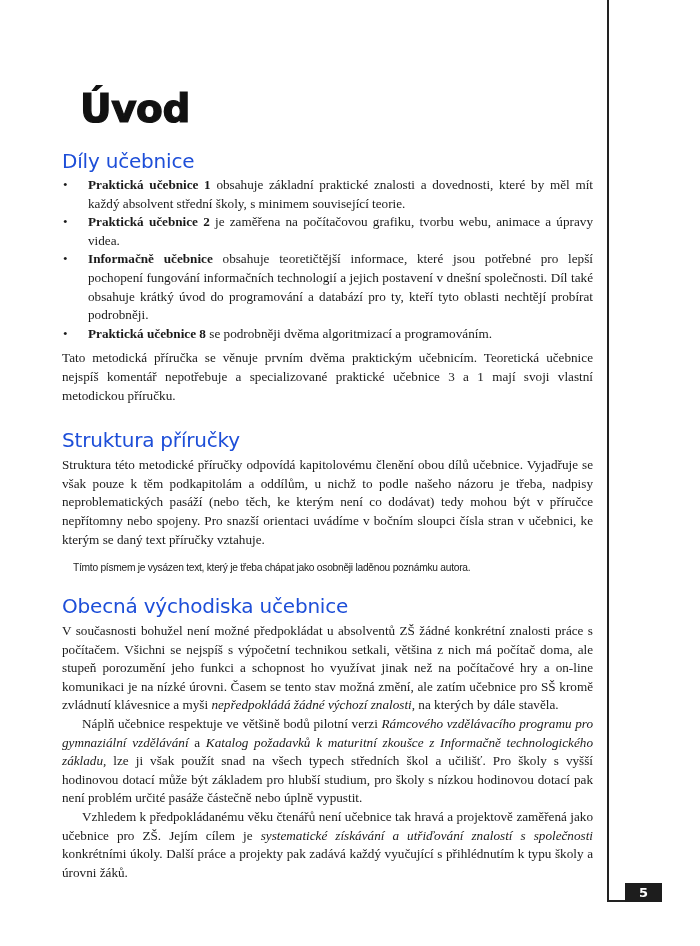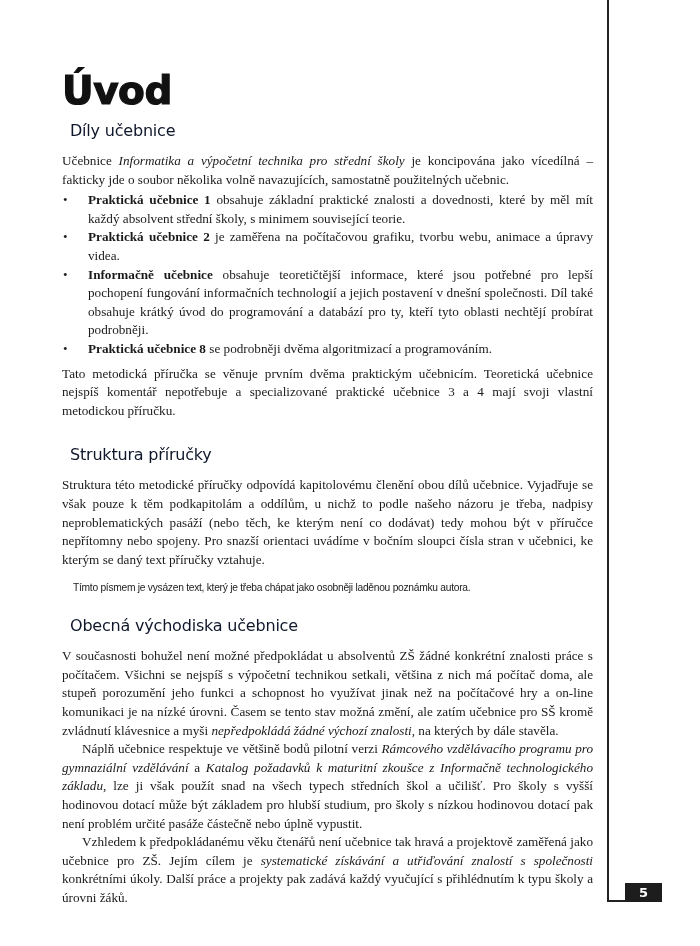--- a/index.html
+++ b/index.html
@@ -2,22 +2,22 @@
 <html><head>
 <meta charset="utf-8">
 <style>
   html, body { margin:0; padding:0; background:#ffffff; }
   body { width:700px; height:946px; position:relative; overflow:hidden; color:#1a1a1a; }
   .vline { position:absolute; left:607px; top:0; width:2px; height:902px; background:#222; }
   .hline { position:absolute; left:607px; top:900px; width:20px; height:2px; background:#222; }
   .pagebox { position:absolute; left:625px; top:883px; width:37px; height:19px; background:#1d1d1d; color:#fff;
     font-family:"DejaVu Sans", sans-serif; font-weight:bold; font-size:13px; text-align:center; line-height:19px; }
   .content { position:absolute; left:62px; top:70px; width:531px; }
-  h1 { font-family:"DejaVu Sans", sans-serif; font-weight:900; font-size:39px; margin:0; line-height:42px; letter-spacing:-0.5px; -webkit-text-stroke:1.2px #111; color:#111; }
-  h2 { font-family:"DejaVu Sans", sans-serif; font-weight:normal; font-size:16px; margin:8px; line-height:26px; color:#0f172a; letter-spacing:-0.2px; }
+  h1 { font-family:"DejaVu Sans", sans-serif; font-weight:900; font-size:39px; margin:18px; line-height:42px; letter-spacing:-0.5px; -webkit-text-stroke:1.2px #111; color:#111; }
+  h2 { font-family:"DejaVu Sans", sans-serif; font-weight:normal; font-size:20px; margin:0; line-height:26px; color:#1d4ed8; letter-spacing:-0.2px; }
   p, li { font-family:"Liberation Serif", serif; font-size:13.2px; line-height:18.6px; text-align:justify; margin:0; }
   .h2a { margin-top:6px; }
   ul { margin:2px 0 0 0; padding:0 0 0 26px; list-style:none; }
   li { position:relative; }
   li::before { content:"•"; position:absolute; left:-25px; top:0; font-size:13px; }
   .sec { margin-top:22px; }
   .note { font-family:"Liberation Sans", sans-serif; font-size:11.4px; letter-spacing:-0.3px; margin:10px 0 0 11px; line-height:16px; color:#222; transform:scaleX(0.9); transform-origin:left; white-space:nowrap; }
   .indent { text-indent:20px; }
   b { font-weight:bold; }
   i { font-style:italic; }
@@ -28,28 +28,27 @@
 <body>
 
 <div class="vline"></div>
 <div class="hline"></div>
 <div class="pagebox">5</div>
 
 <div class="content">
   <h1>Úvod</h1>
 
   <h2 class="h2a">Díly učebnice</h2>
-  <p class="intro"><span>Učebnice </span><i>Informatika a výpočetní technika pro střední školy</i><span> je koncipována jako vícedílná – fakticky jde o soubor několika volně navazujících, samostatně použitelných učebnic.</span></p>
   <ul>
     <li><b>Praktická učebnice 1</b><span> obsahuje základní praktické znalosti a dovednosti, které by měl mít každý absolvent střední školy, s minimem související teorie.</span></li>
     <li><b>Praktická učebnice 2</b><span> je zaměřena na počítačovou grafiku, tvorbu webu, animace a úpravy videa.</span></li>
     <li><b>Informačně učebnice</b><span> obsahuje teoretičtější informace, které jsou potřebné pro lepší pochopení fungování informačních technologií a jejich postavení v dnešní společnosti. Díl také obsahuje krátký úvod do programování a databází pro ty, kteří tyto oblasti nechtějí probírat podrobněji.</span></li>
     <li><b>Praktická učebnice 8</b><span> se podrobněji dvěma algoritmizací a programováním.</span></li>
   </ul>
-  <p class="after">Tato metodická příručka se věnuje prvním dvěma praktickým učebnicím. Teoretická učebnice nejspíš komentář nepotřebuje a specializované praktické učebnice 3 a 4 mají svoji vlastní metodickou příručku.</p>
+  <p class="after">Tato metodická příručka se věnuje prvním dvěma praktickým učebnicím. Teoretická učebnice nejspíš komentář nepotřebuje a specializované praktické učebnice 3 a 1 mají svoji vlastní metodickou příručku.</p>
 
   <h2 class="sec">Struktura příručky</h2>
   <p class="intro">Struktura této metodické příručky odpovídá kapitolovému členění obou dílů učebnice. Vyjadřuje se však pouze k těm podkapitolám a oddílům, u nichž to podle našeho názoru je třeba, nadpisy neproblematických pasáží (nebo těch, ke kterým není co dodávat) tedy mohou být v příručce nepřítomny nebo spojeny. Pro snazší orientaci uvádíme v bočním sloupci čísla stran v učebnici, ke kterým se daný text příručky vztahuje.</p>
   <div class="note">Tímto písmem je vysázen text, který je třeba chápat jako osobněji laděnou poznámku autora.</div>
 
   <h2 class="sec" style="margin-top:18px">Obecná východiska učebnice</h2>
   <p class="intro"><span>V současnosti bohužel není možné předpokládat u absolventů ZŠ žádné konkrétní znalosti práce s počítačem. Všichni se nejspíš s výpočetní technikou setkali, většina z nich má počítač doma, ale stupeň porozumění jeho funkci a schopnost ho využívat jinak než na počítačové hry a on-line komunikaci je na nízké úrovni. Časem se tento stav možná změní, ale zatím učebnice pro SŠ kromě zvládnutí klávesnice a myši </span><i>nepředpokládá žádné výchozí znalosti</i><span>, na kterých by dále stavěla.</span></p>
   <p class="indent"><span>Náplň učebnice respektuje ve většině bodů pilotní verzi </span><i>Rámcového vzdělávacího programu pro gymnaziální vzdělávání</i><span> a </span><i>Katalog požadavků k maturitní zkoušce z Informačně technologického základu</i><span>, lze ji však použít snad na všech typech středních škol a učilišť. Pro školy s vyšší hodinovou dotací může být základem pro hlubší studium, pro školy s nízkou hodinovou dotací pak není problém určité pasáže částečně nebo úplně vypustit.</span></p>
   <p class="indent"><span>Vzhledem k předpokládanému věku čtenářů není učebnice tak hravá a projektově zaměřená jako učebnice pro ZŠ. Jejím cílem je </span><i>systematické získávání a utřiďování znalostí s společnosti</i><span> konkrétními úkoly. Další práce a projekty pak zadává každý vyučující s přihlédnutím k typu školy a úrovni žáků.</span></p>
 </div>

